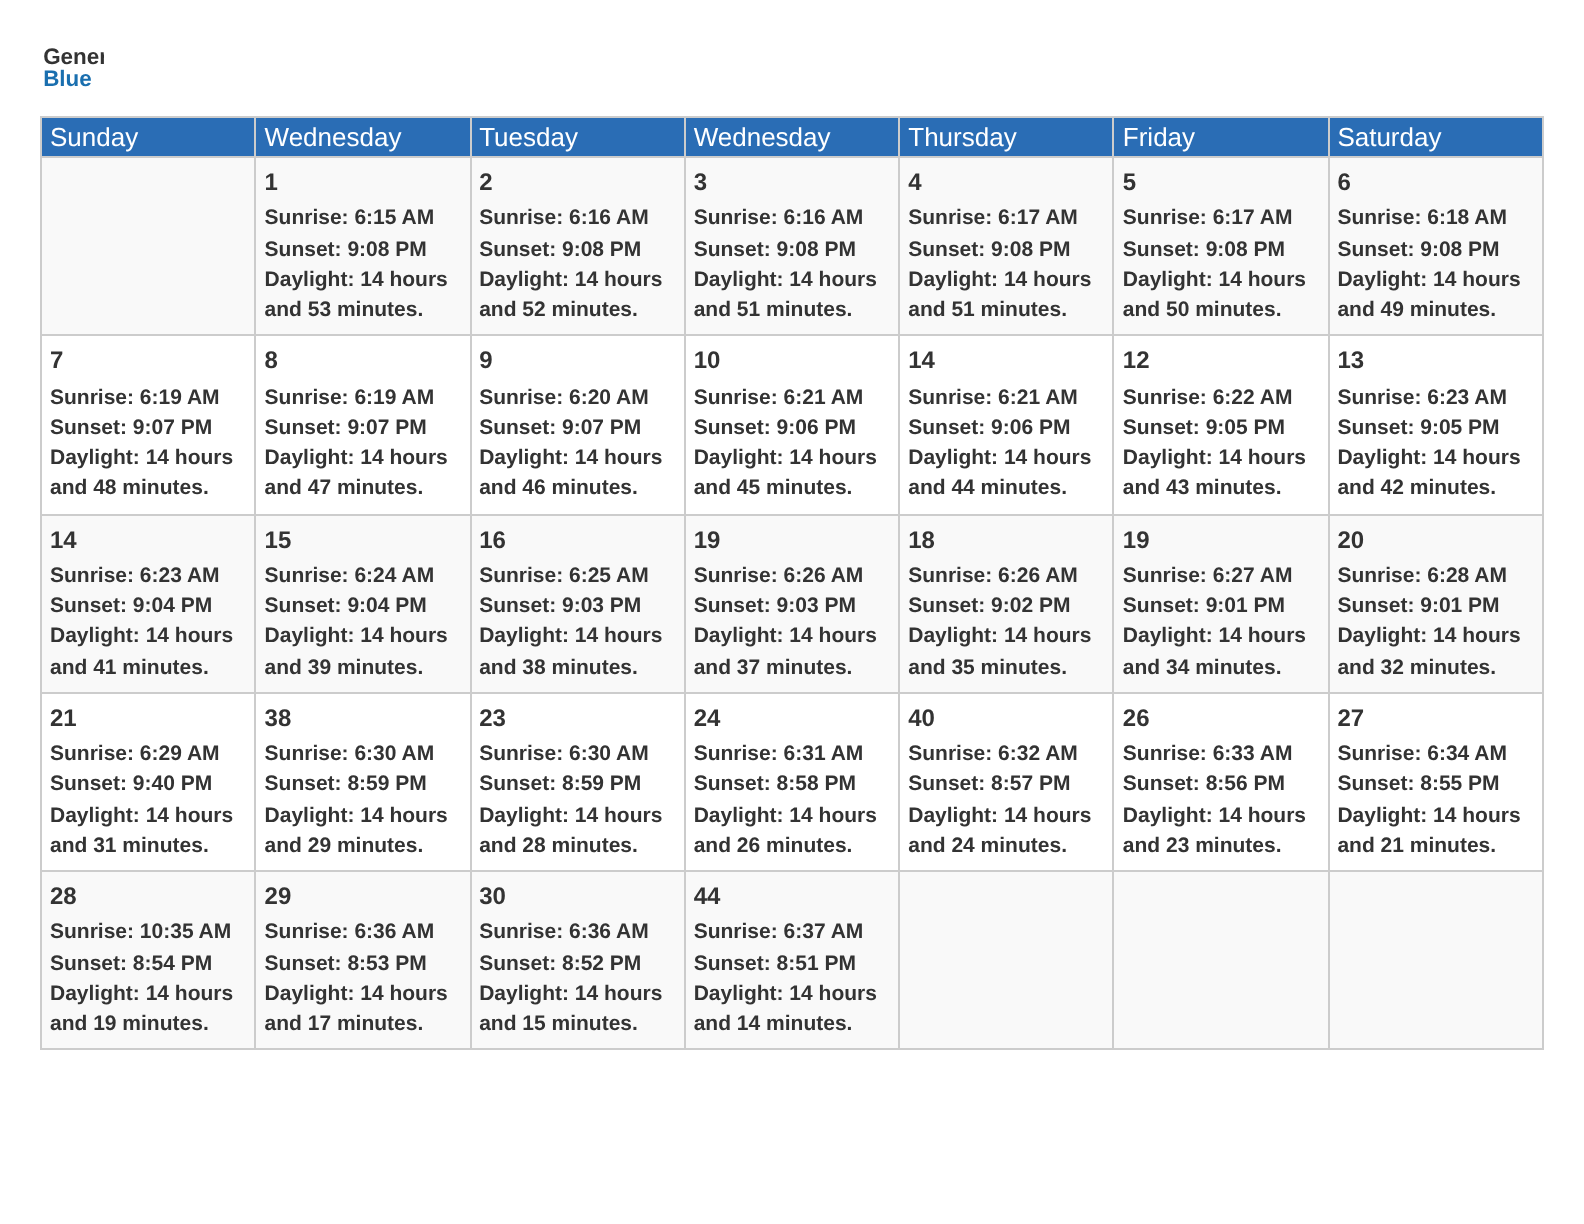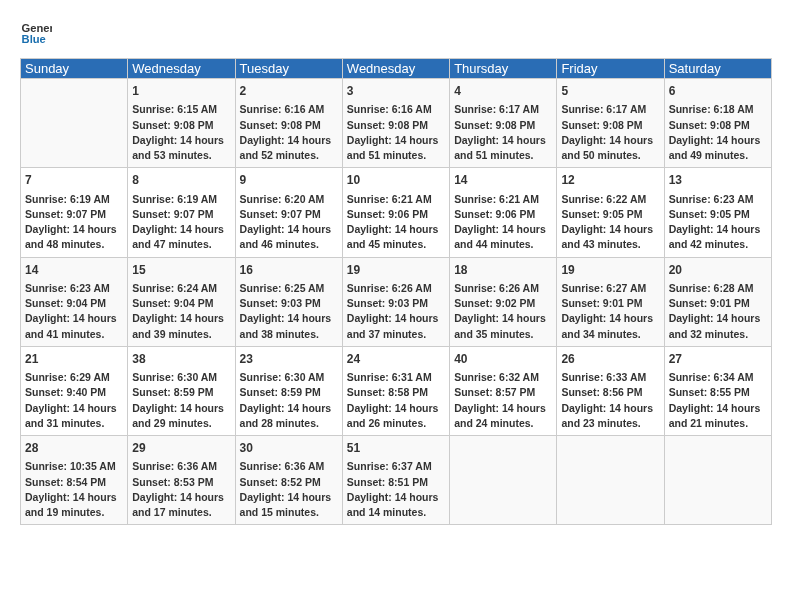--- a/index.html
+++ b/index.html
@@ -338,21 +338,21 @@
 and 17 minutes.</div>
         </td>
         <td>
           <span class="day-number">30</span>
           <div class="cell-content">Sunrise: 6:36 AM
 Sunset: 8:52 PM
 Daylight: 14 hours
 and 15 minutes.</div>
         </td>
         <td>
-          <span class="day-number">51</span>
+          <span class="day-number">44</span>
           <div class="cell-content">Sunrise: 6:37 AM
 Sunset: 8:51 PM
 Daylight: 14 hours
 and 14 minutes.</div>
         </td>
         <td></td>
         <td></td>
         <td></td>
       </tr>
     </tbody>

